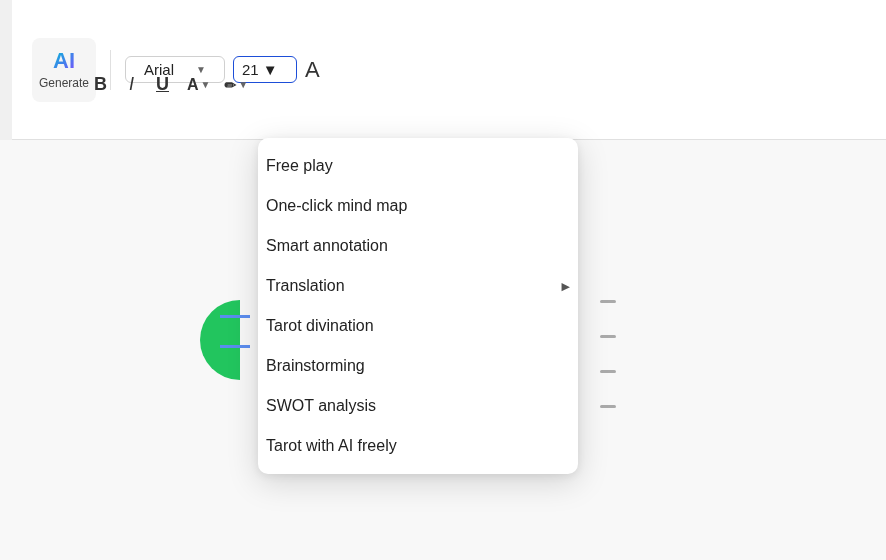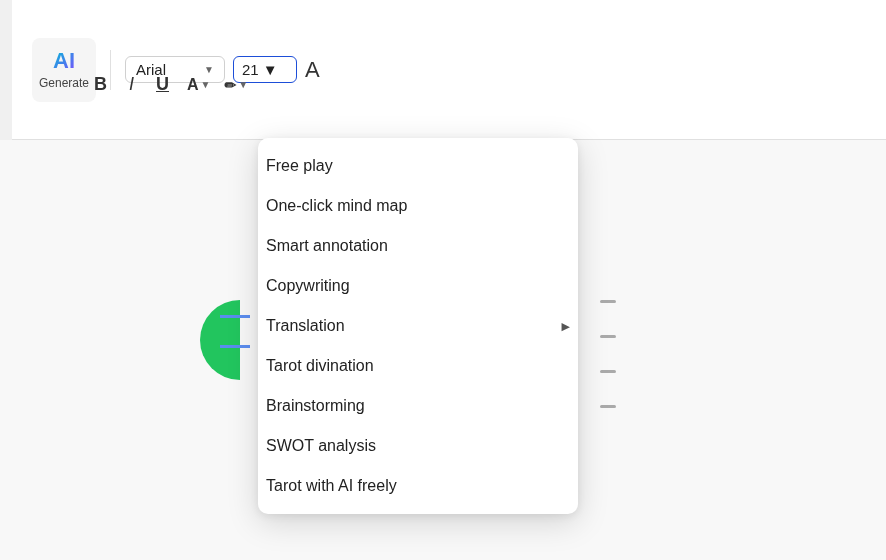--- a/index.html
+++ b/index.html
@@ -68,21 +68,21 @@
     .font-select-group {
       display: flex;
       align-items: center;
       gap: 8px;
     }
 
     .font-dropdown {
       display: flex;
       align-items: center;
       gap: 4px;
-      padding: 4px 10px;
+      padding: 4px 18px;
       border: 1px solid #d0d0d0;
       border-radius: 6px;
       background: white;
       font-size: 15px;
       color: #222;
       cursor: pointer;
       min-width: 100px;
     }
 
     .font-dropdown .chevron {
@@ -291,23 +291,20 @@
     <div class="menu-item">
       <span>Free play</span>
     </div>
     <div class="menu-item">
       <span>One-click mind map</span>
     </div>
     <div class="menu-item">
       <span>Smart annotation</span>
     </div>
     <div class="menu-item">
-      <span>Copywriting</span>
-    </div>
-    <div class="menu-item">
       <span>Translation</span>
       <span class="arrow">▶</span>
     </div>
     <div class="menu-item">
       <span>Tarot divination</span>
     </div>
     <div class="menu-item">
       <span>Brainstorming</span>
     </div>
     <div class="menu-item">

